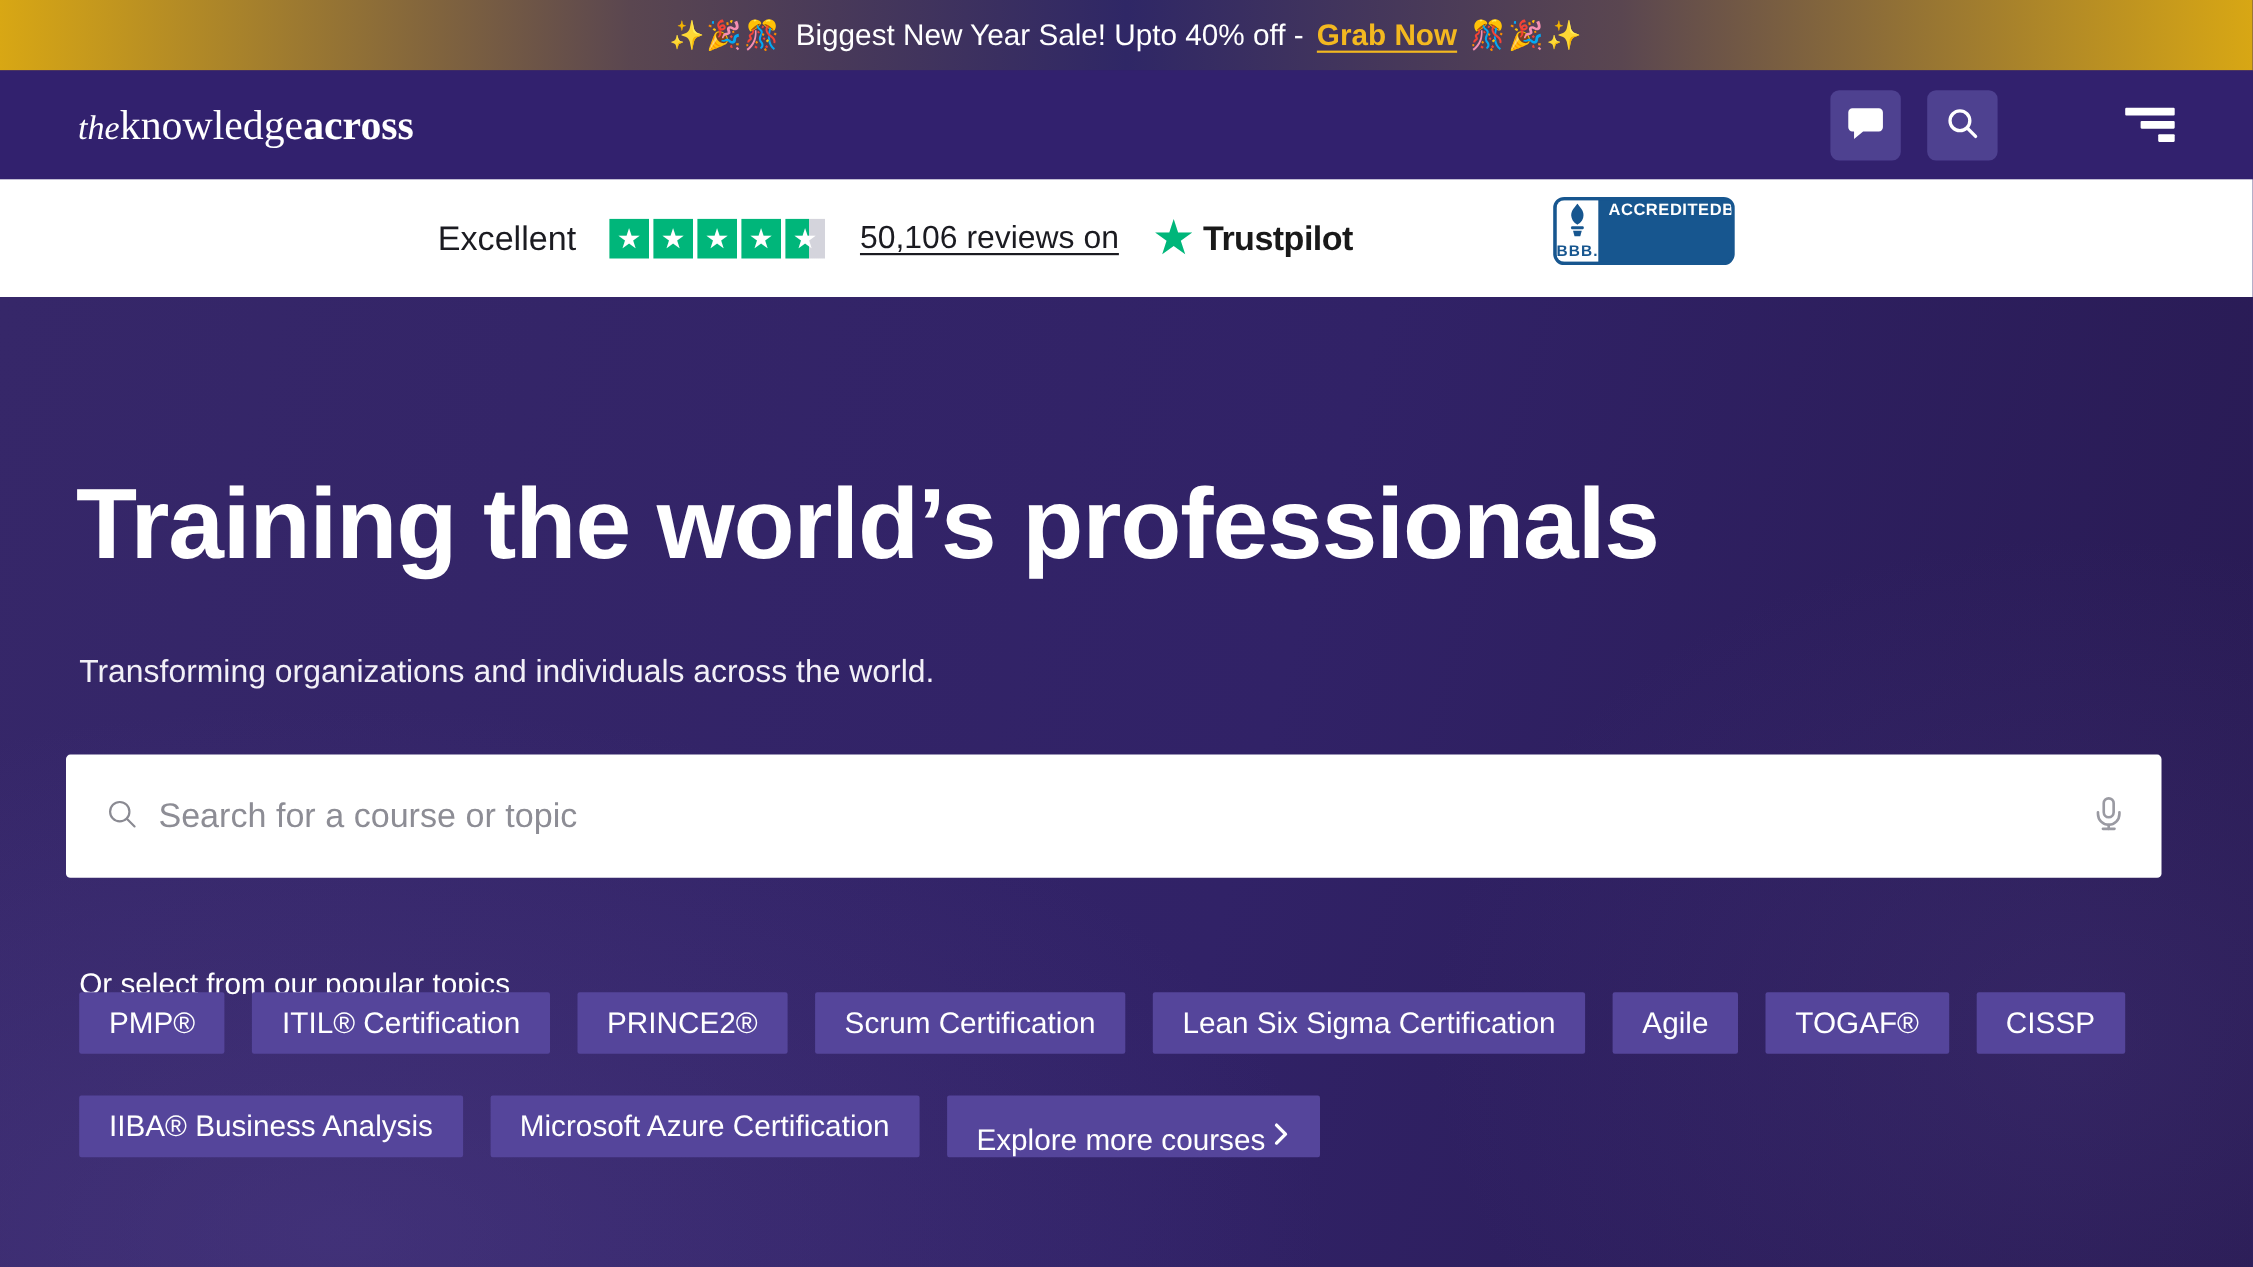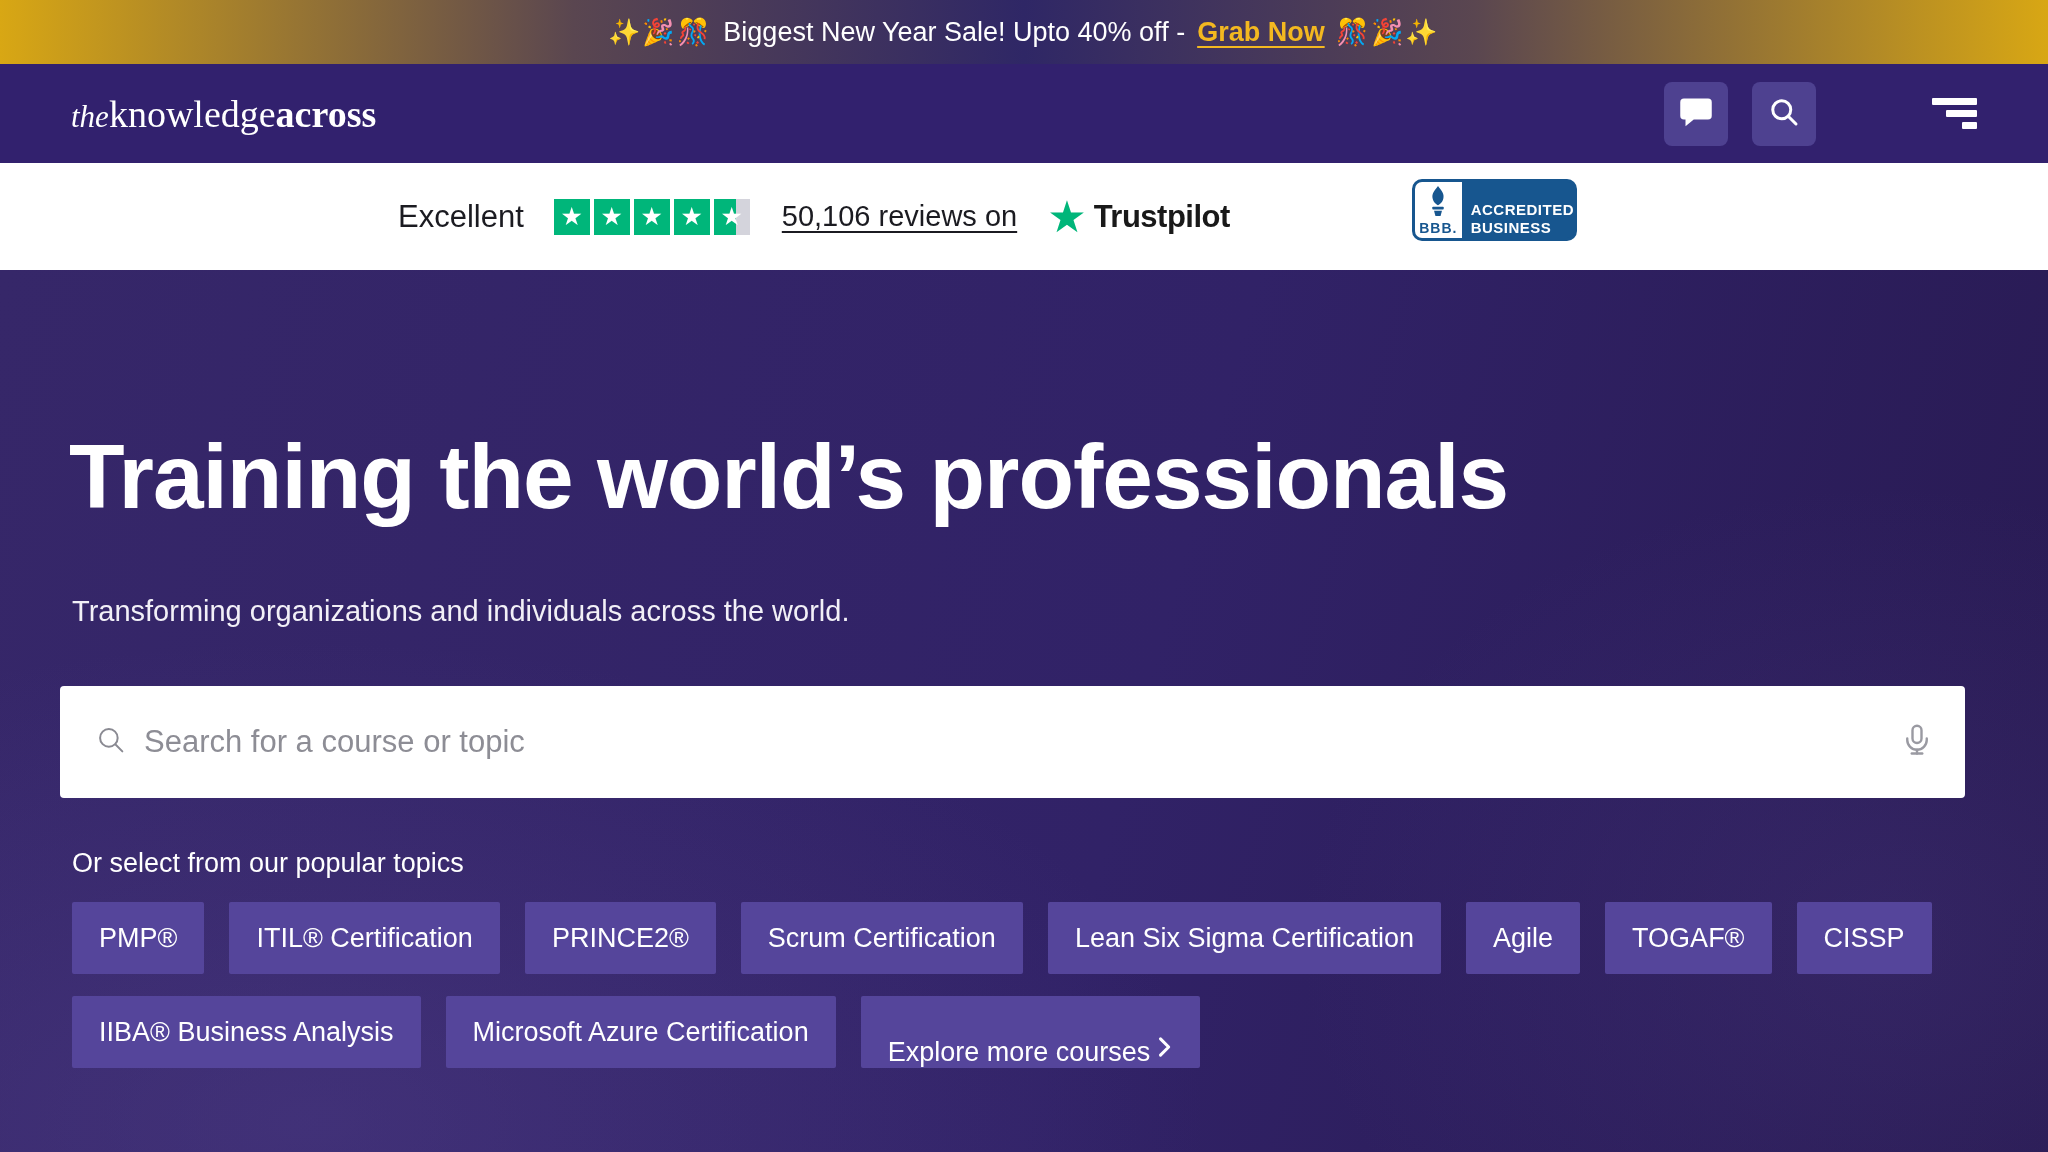--- a/index.html
+++ b/index.html
@@ -52,21 +52,21 @@
   .tp-logo .tp-star { color:#00b67a; font-size:44px; font-family:"DejaVu Sans", sans-serif; line-height:1; }
   .tp-logo .tp-word { font-size:31px; font-weight:700; color:#191919; letter-spacing:-0.5px; }
 
   .bbb-badge {
     position:absolute; left:1412px; top:16px; width:165px; height:62px;
     border:3px solid #17568f; border-radius:10px; background:#17568f;
     display:flex; overflow:hidden; cursor:pointer;
   }
   .bbb-left { width:56px; background:#ffffff; display:flex; flex-direction:column; align-items:center; justify-content:center; }
   .bbb-abbr { font-size:14px; font-weight:800; color:#17568f; letter-spacing:1px; line-height:1; margin-top:1px; }
-  .bbb-right { flex:1; display:flex; flex-direction:column; justify-content:flex-end; padding-left:9px; }
+  .bbb-right { flex:1; display:flex; flex-direction:row; justify-content:space-between; padding-left:9px; }
   .bbb-line { color:#ffffff; font-size:15px; font-weight:700; letter-spacing:0.5px; line-height:1.25; }
 
   
   .hero {
     position:relative; width:100%; height:896px;
     background:
       radial-gradient(1500px 800px at 15% 95%, rgba(90,72,150,0.35) 0%, rgba(90,72,150,0) 60%),
       radial-gradient(900px 700px at 92% 75%, rgba(84,66,140,0.25) 0%, rgba(84,66,140,0) 65%),
       linear-gradient(105deg, #362769 0%, #31226484 55%, #281a52 100%),
       #31226a;
@@ -83,26 +83,26 @@
   .hero-title { top:155px; }
   .search-wrap {
     position:absolute; left:60px; top:416px; width:1905px; height:112px;
     background:#ffffff; border-radius:4px; display:flex; align-items:center; padding:0 30px 0 34px;
   }
   .search-input {
     flex:1; border:none; outline:none; font-size:31px; color:#333333; margin-left:16px;
     font-family:"Liberation Sans", sans-serif;
   }
   .search-input::placeholder { color:#8d8d95; }
-  .topics-label { position:absolute; left:72px; top:578px; color:#ffffff; font-size:27px; font-weight:500; }
+  .topics-label { position:absolute; left:72px; top:610px; color:#ffffff; font-size:27px; font-weight:500; }
   .topics-row { position:absolute; left:72px; display:flex; gap:25px; }
   .row1 { top:632px; }
   .row2 { top:726px; }
   .topic {
-    height:72px; background:#55459b; border:none; border-radius:2px;
+    height:56px; background:#55459b; border:none; border-radius:2px;
     color:#ffffff; font-size:27px; font-weight:500; padding:0 27px; cursor:pointer;
     font-family:"Liberation Sans", sans-serif; display:flex; align-items:center; white-space:nowrap;
   }
   .topic.explore { padding-right:22px;align-items:flex-end; }
 </style>
 </head>
 <body>
 
 <div class="banner">
   <span class="emoji">✨🎉🎊</span>

